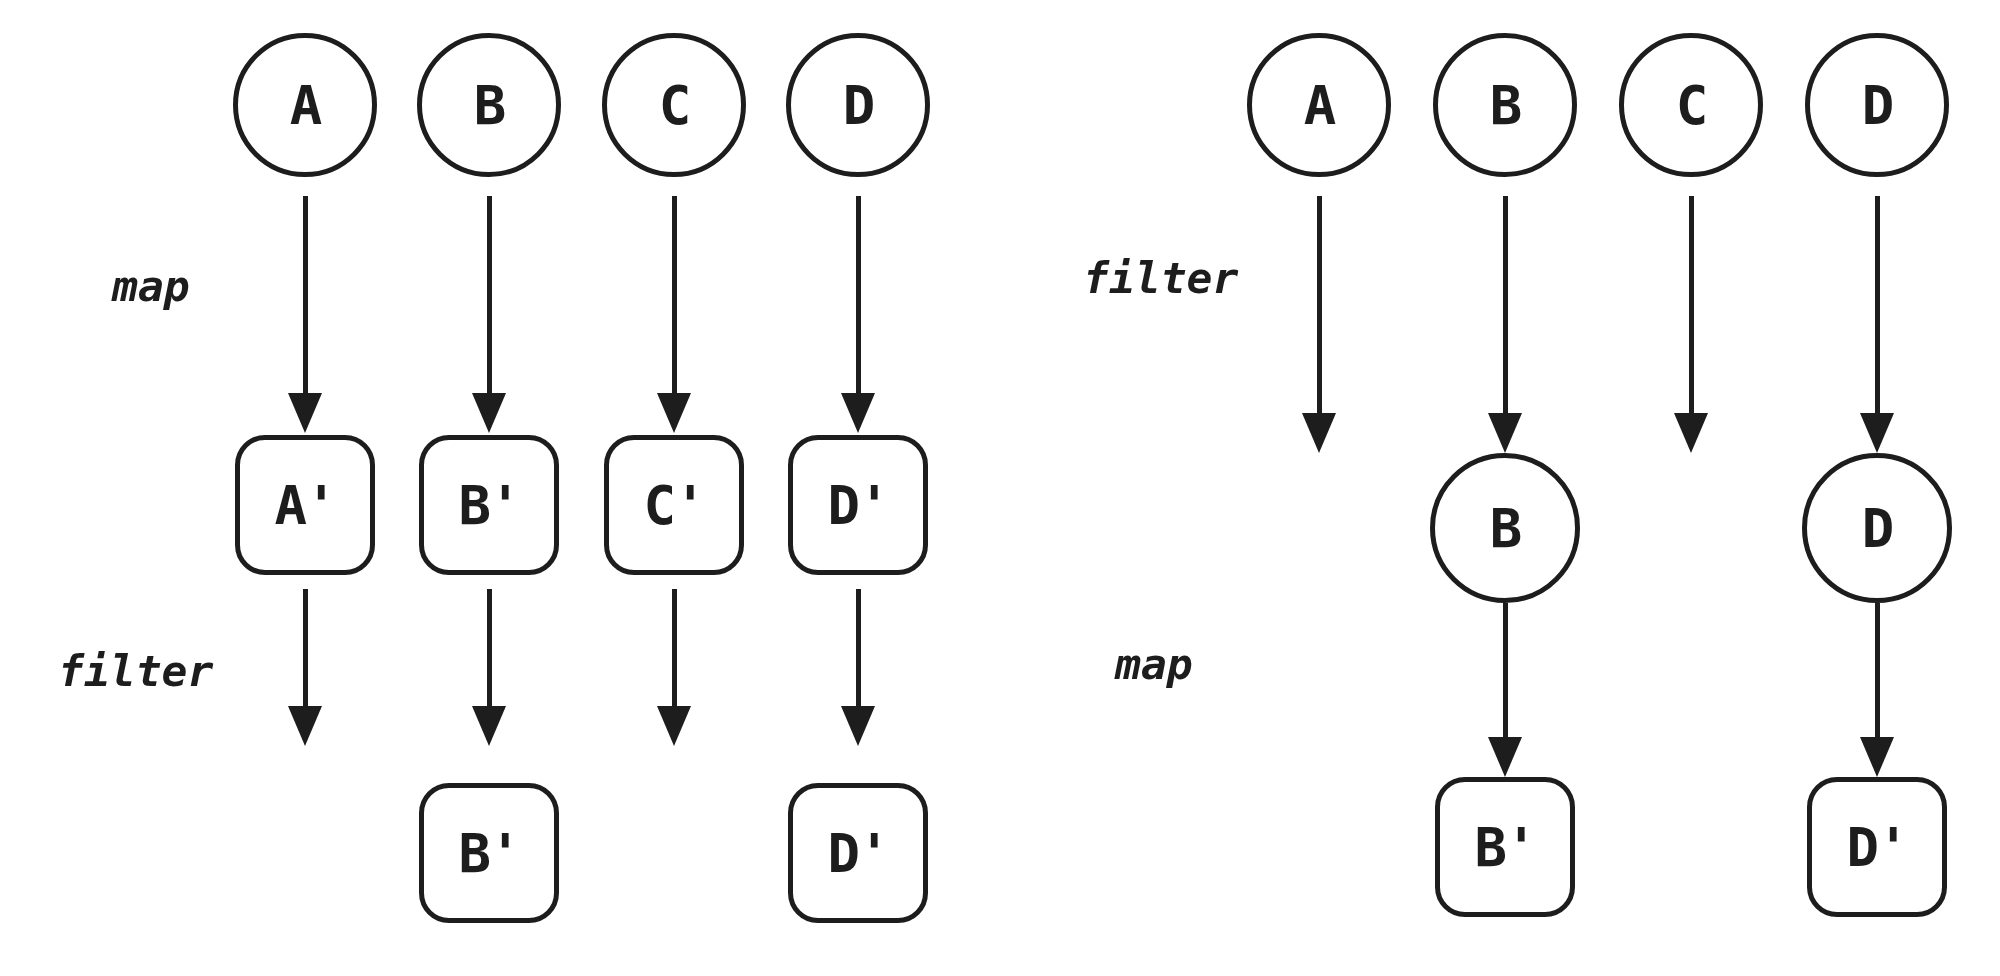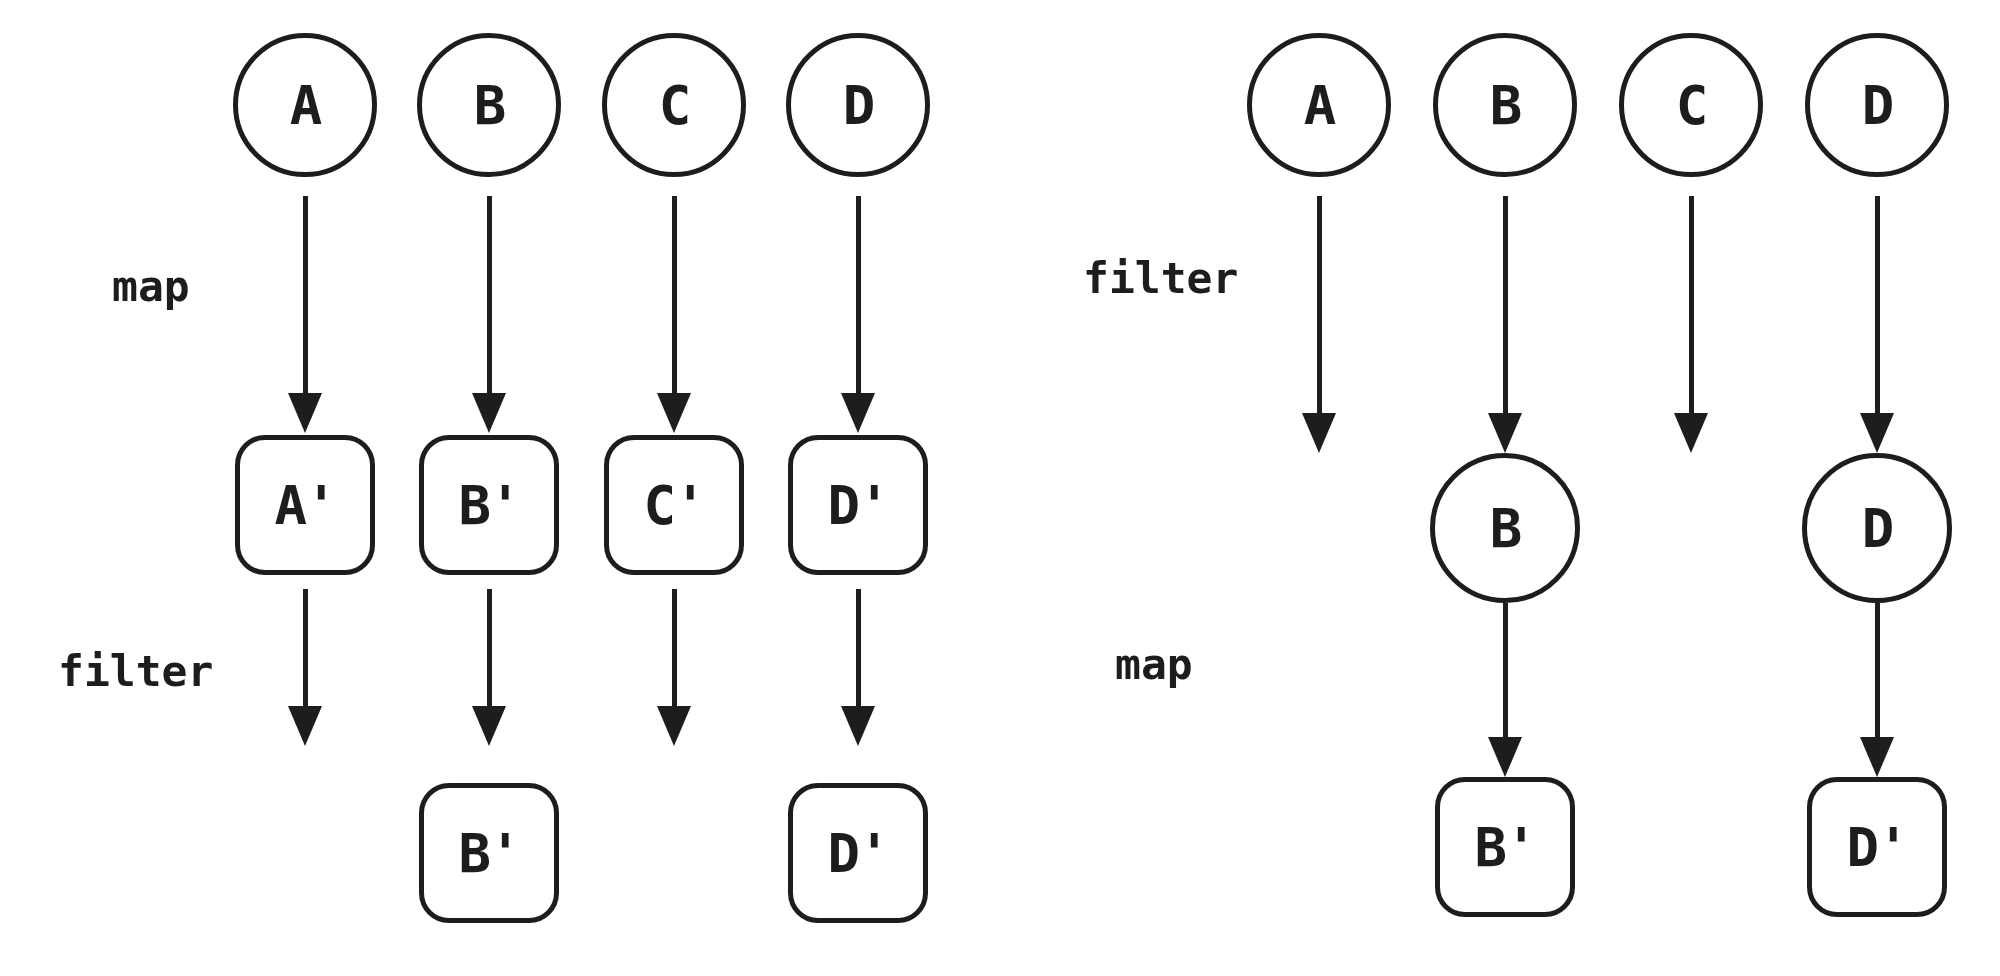--- a/index.html
+++ b/index.html
@@ -48,20 +48,21 @@
     border-right: 17px solid transparent;
     border-top: 40px solid var(--ink);
   }
   .stage-label {
     position: absolute;
     font-size: 43px;
     line-height: 1;
     font-weight: 700;
     color: var(--ink);
     white-space: nowrap;
+    font-style: italic;
   }
 </style>
 </head>
 <body>
 
 <div class="canvas">
 
   <div>
 
     <div class="node circle" style="left:233px;top:33px;width:144px;height:144px">A</div>

